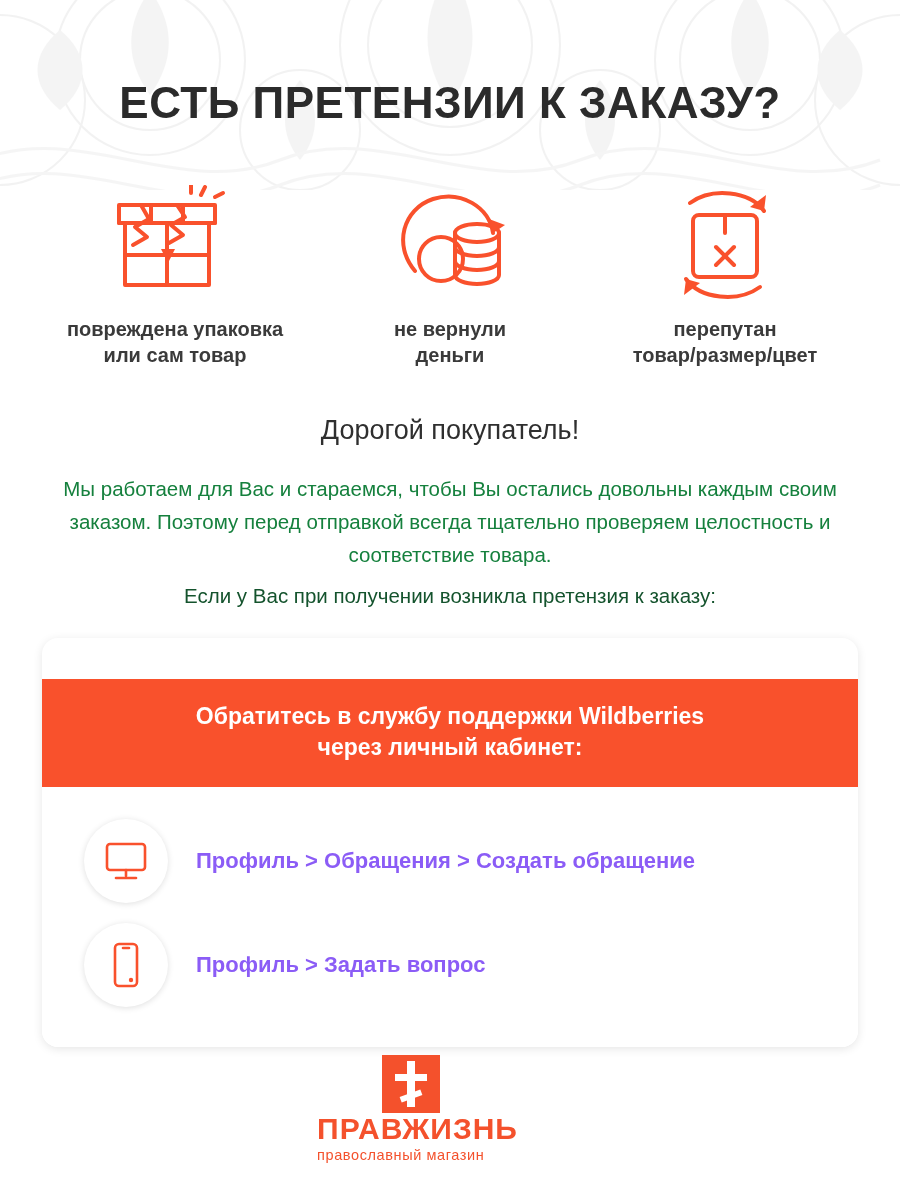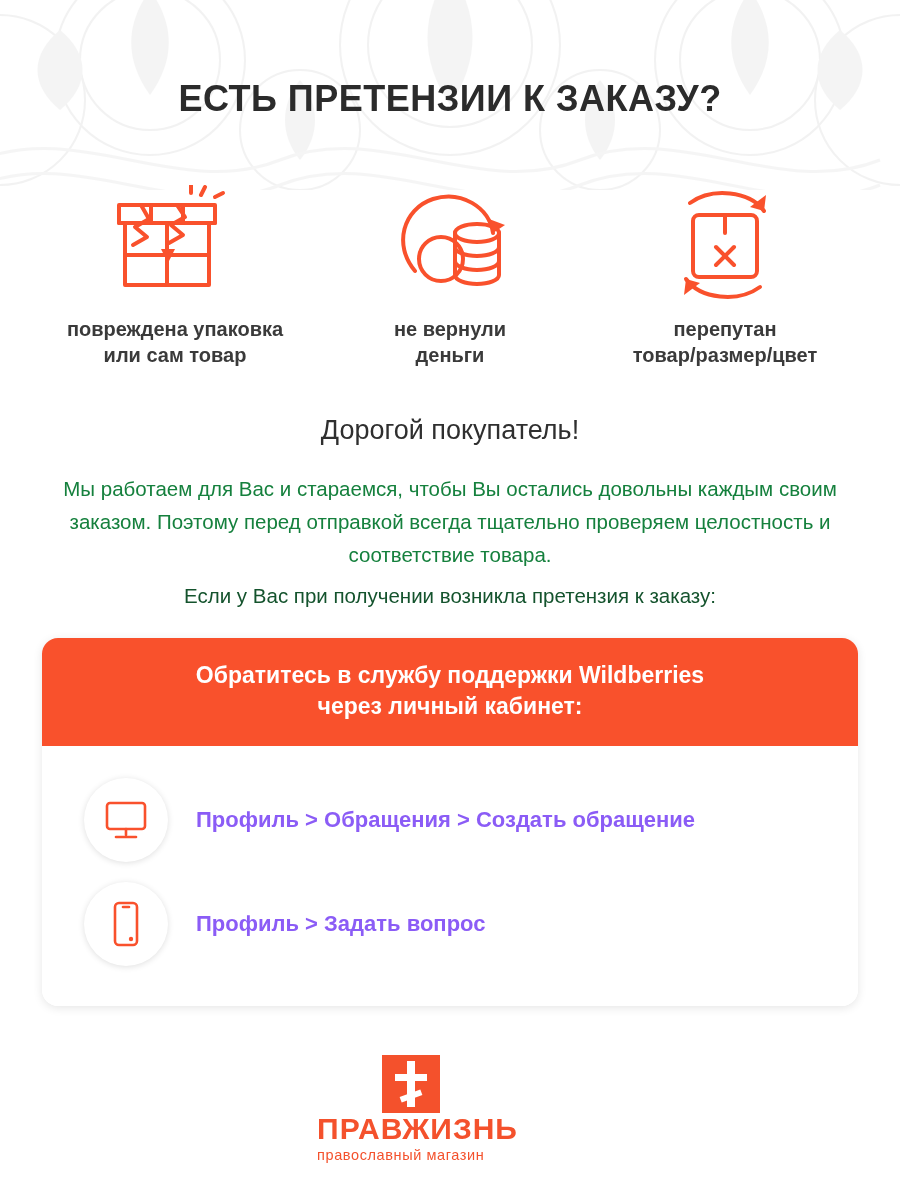--- a/index.html
+++ b/index.html
@@ -35,21 +35,21 @@
   }
   .ornament svg { display: block; }
 
   
   .headline {
     position: absolute;
     top: 78px;
     left: 0;
     width: 900px;
     text-align: center;
-    font-size: 36px;
+    font-size: 44px;
     font-weight: bold;
     letter-spacing: 0.5px;
     color: #2b2b2b;
     font-family: "Liberation Sans", sans-serif;
   }
 
   
   .reasons {
     position: absolute;
     top: 180px;
@@ -121,20 +121,21 @@
     overflow: hidden;
   }
   .card-header {
     background: #f9512c;
     color: #ffffff;
     text-align: center;
     padding: 22px 30px 24px 30px;
     font-size: 23px;
     font-weight: bold;
     line-height: 1.35;
+    margin-top: 41px;
   }
   .card-body {
     background: #ffffff;
     padding: 22px 0 30px 0;
   }
   .card-row {
     display: flex;
     align-items: center;
     padding: 10px 0 10px 0;
   }

